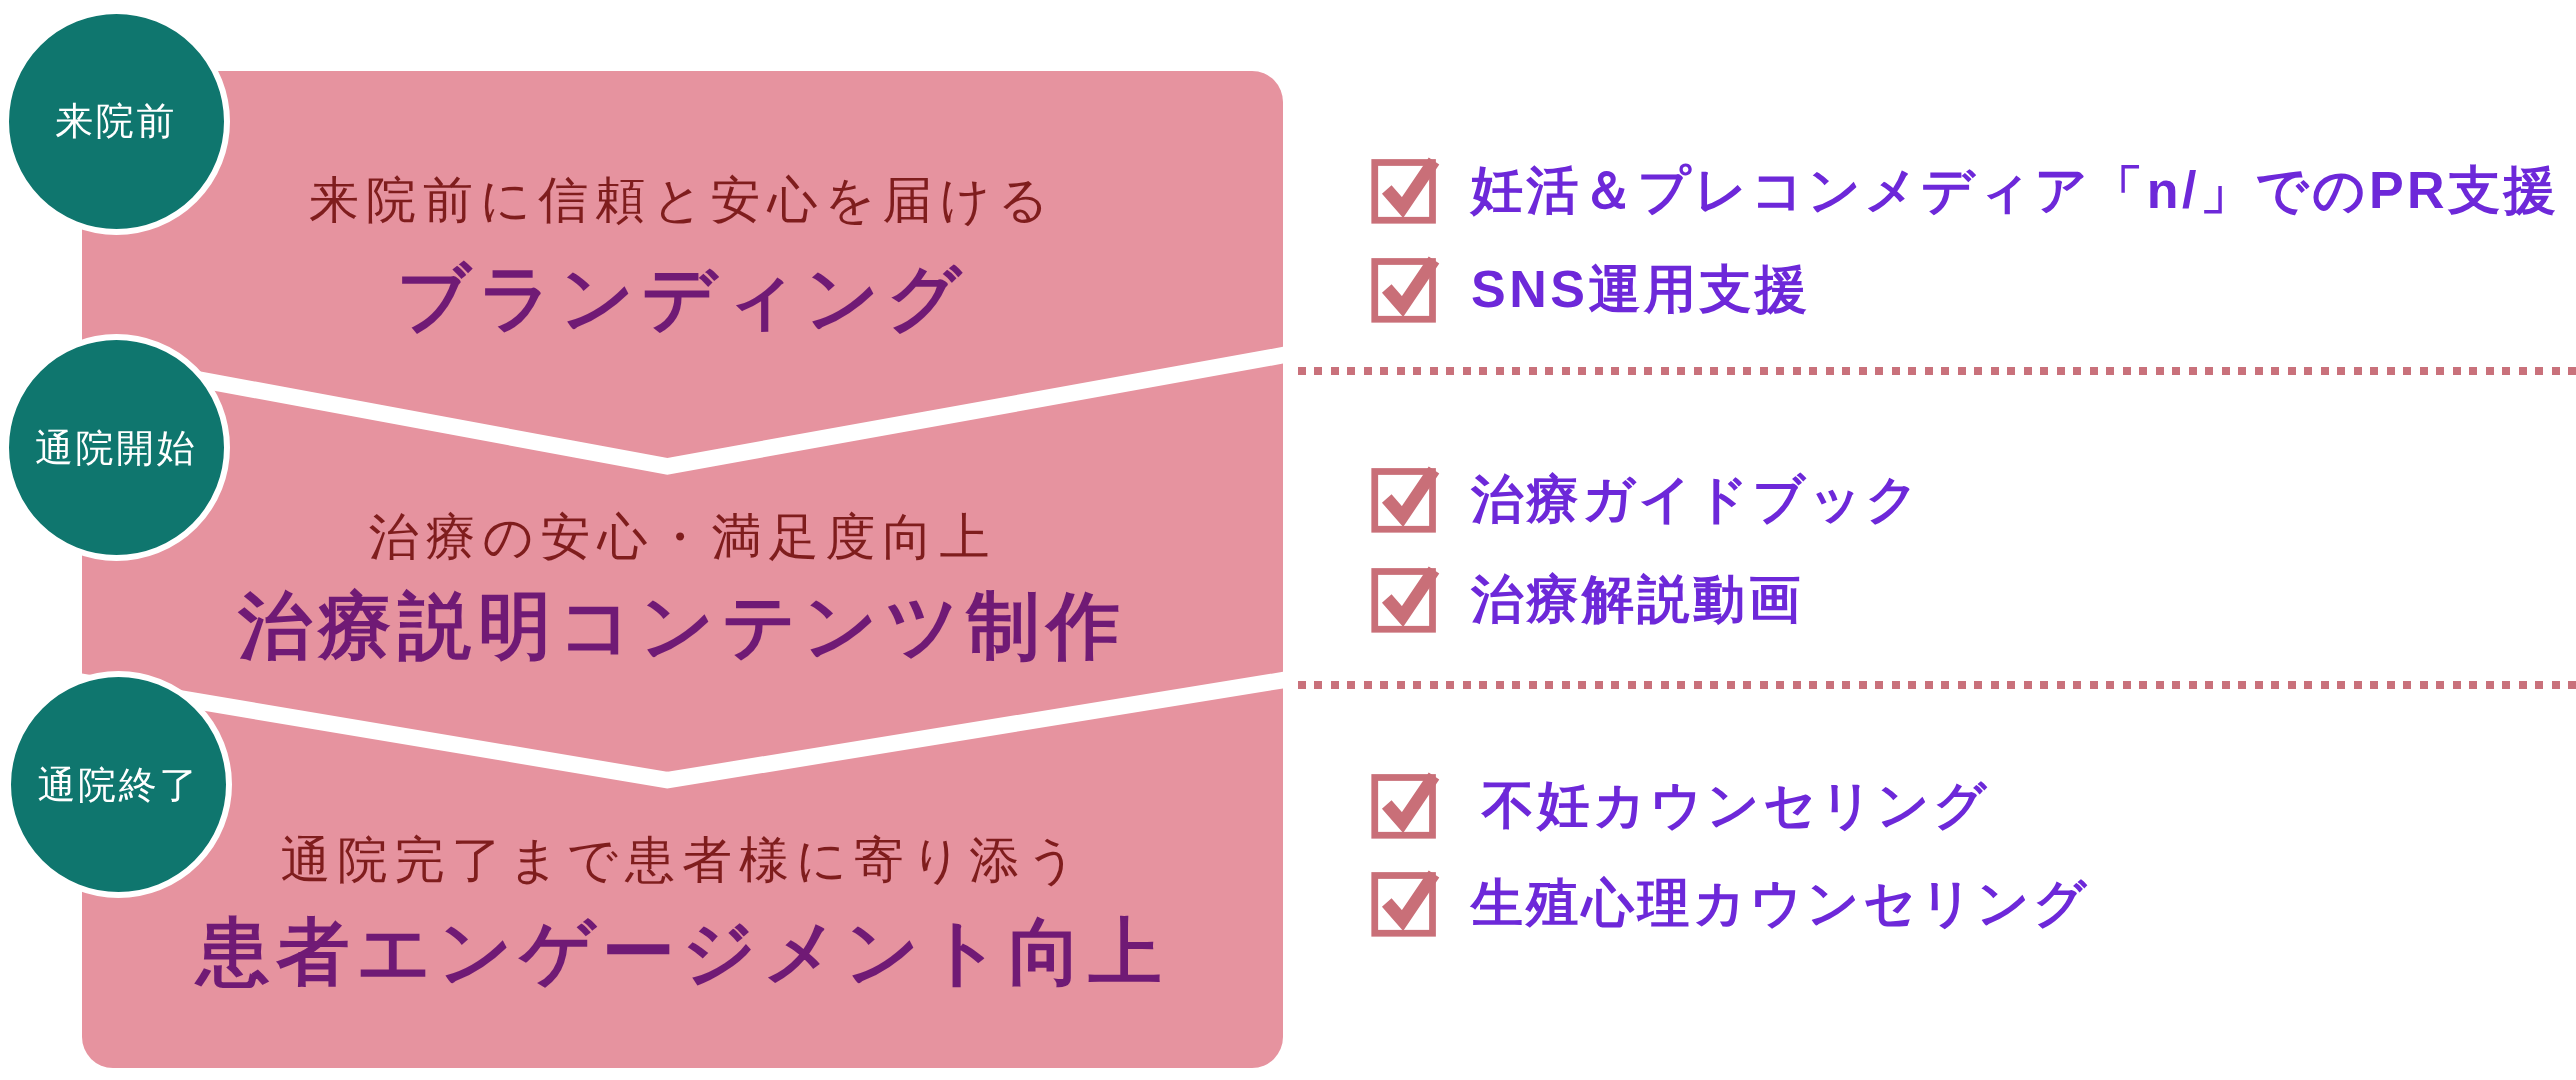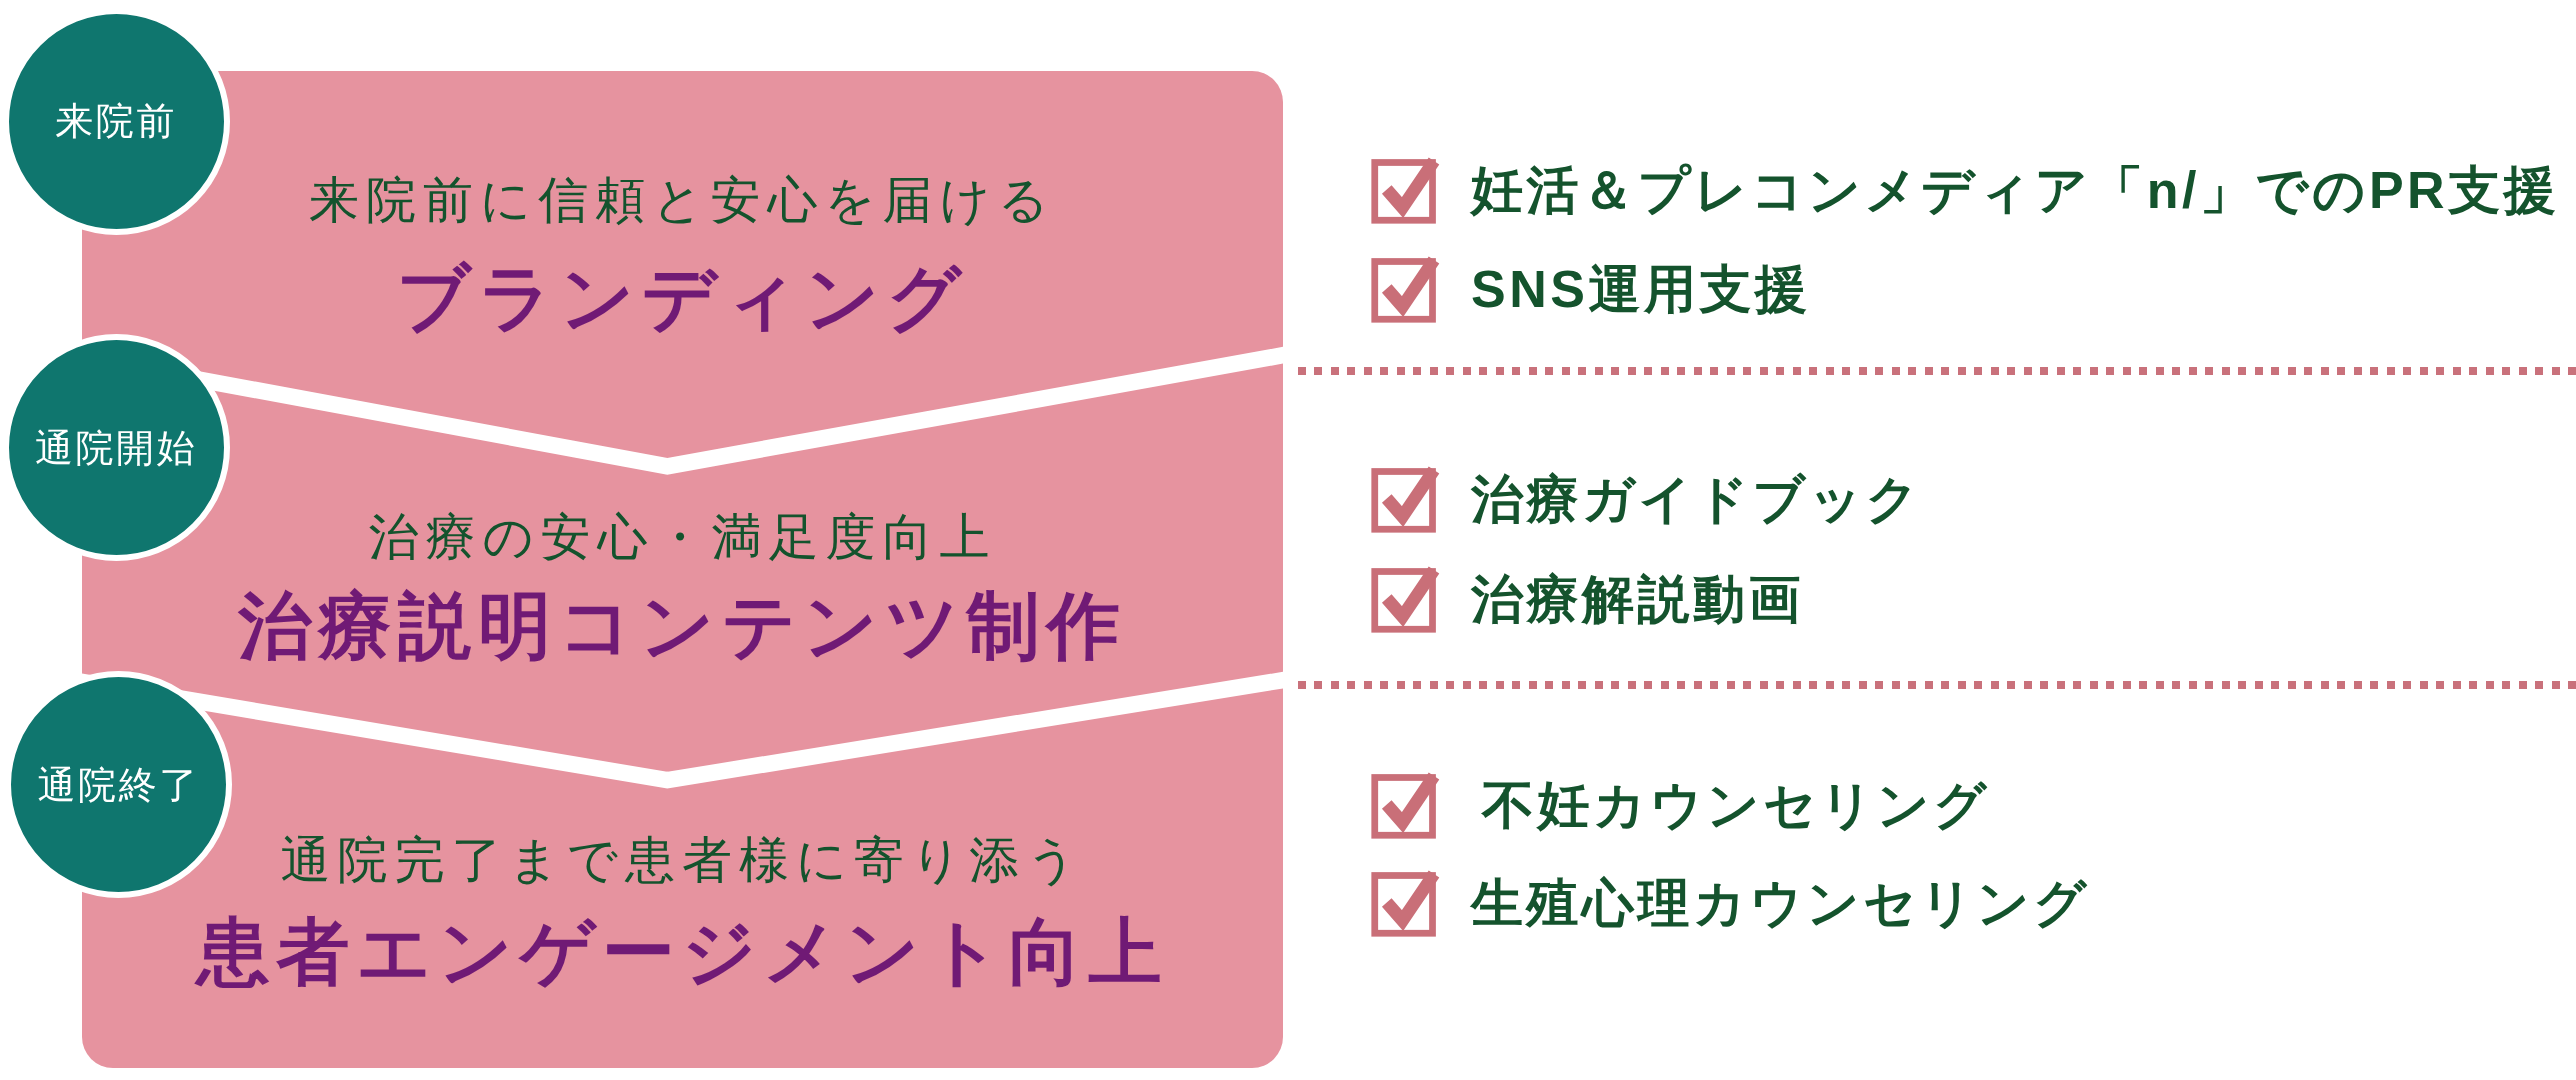--- a/index.html
+++ b/index.html
@@ -14,21 +14,21 @@
   .pink-block{
     position:absolute;left:82px;top:71px;
     width:1201px;height:997px;
     background:#E6939F;
     border-radius:31px;
     overflow:hidden;
   }
   .chevron-svg{position:absolute;left:0;top:0;width:1201px;height:997px;display:block;}
   .stage-subtitle{
     position:absolute;left:0;width:100%;
-    text-align:center;color:#14532d;
+    text-align:center;color:#7f1d1d;
     font-size:50px;line-height:50px;letter-spacing:7px;
     font-weight:500;white-space:nowrap;
   }
   .stage-title{
     position:absolute;left:0;width:100%;
     text-align:center;color:#701a75;
     font-size:73px;line-height:73px;letter-spacing:7px;
     font-weight:bold;white-space:nowrap;
   }
   .sub1{top:104px;} .ttl1{top:190px;}
@@ -55,21 +55,21 @@
   .check-row{
     position:absolute;left:1368px;height:75px;
     display:flex;align-items:center;gap:28px;
     white-space:nowrap;
   }
   .row1{top:152px;} .row2{top:251px;}
   .row3{top:461px;} .row4{top:561px;}
   .row5{top:767px;gap:39px;} .row6{top:865px;}
   .checkbox-icon{width:75px;height:75px;overflow:visible;flex:0 0 auto;}
   .check-label{
-    color:#14532d;font-size:52px;font-weight:bold;
+    color:#6d28d9;font-size:52px;font-weight:bold;
     letter-spacing:3.5px;line-height:1;
   }
   
   .dotted-line{
     position:absolute;left:1298px;width:1278px;height:7.8px;
     background:repeating-linear-gradient(90deg,#C9717B 0 7.8px,transparent 7.8px 16.5px);
   }
   .dot1{top:367px;} .dot2{top:681px;}
 </style>
 </head>

